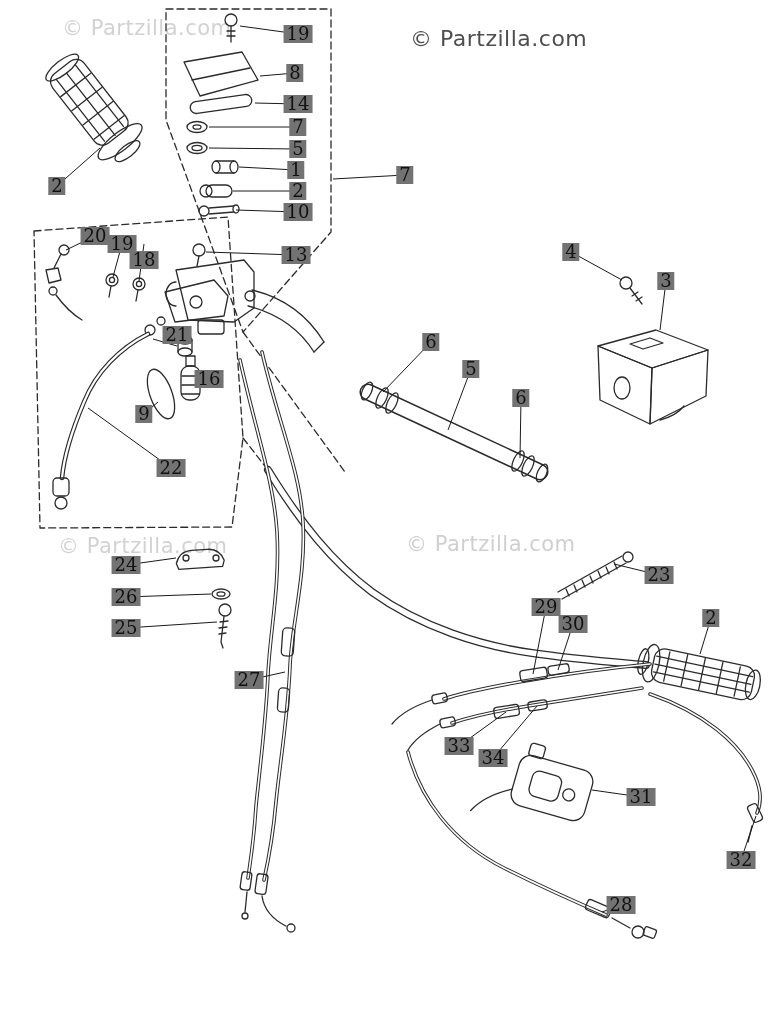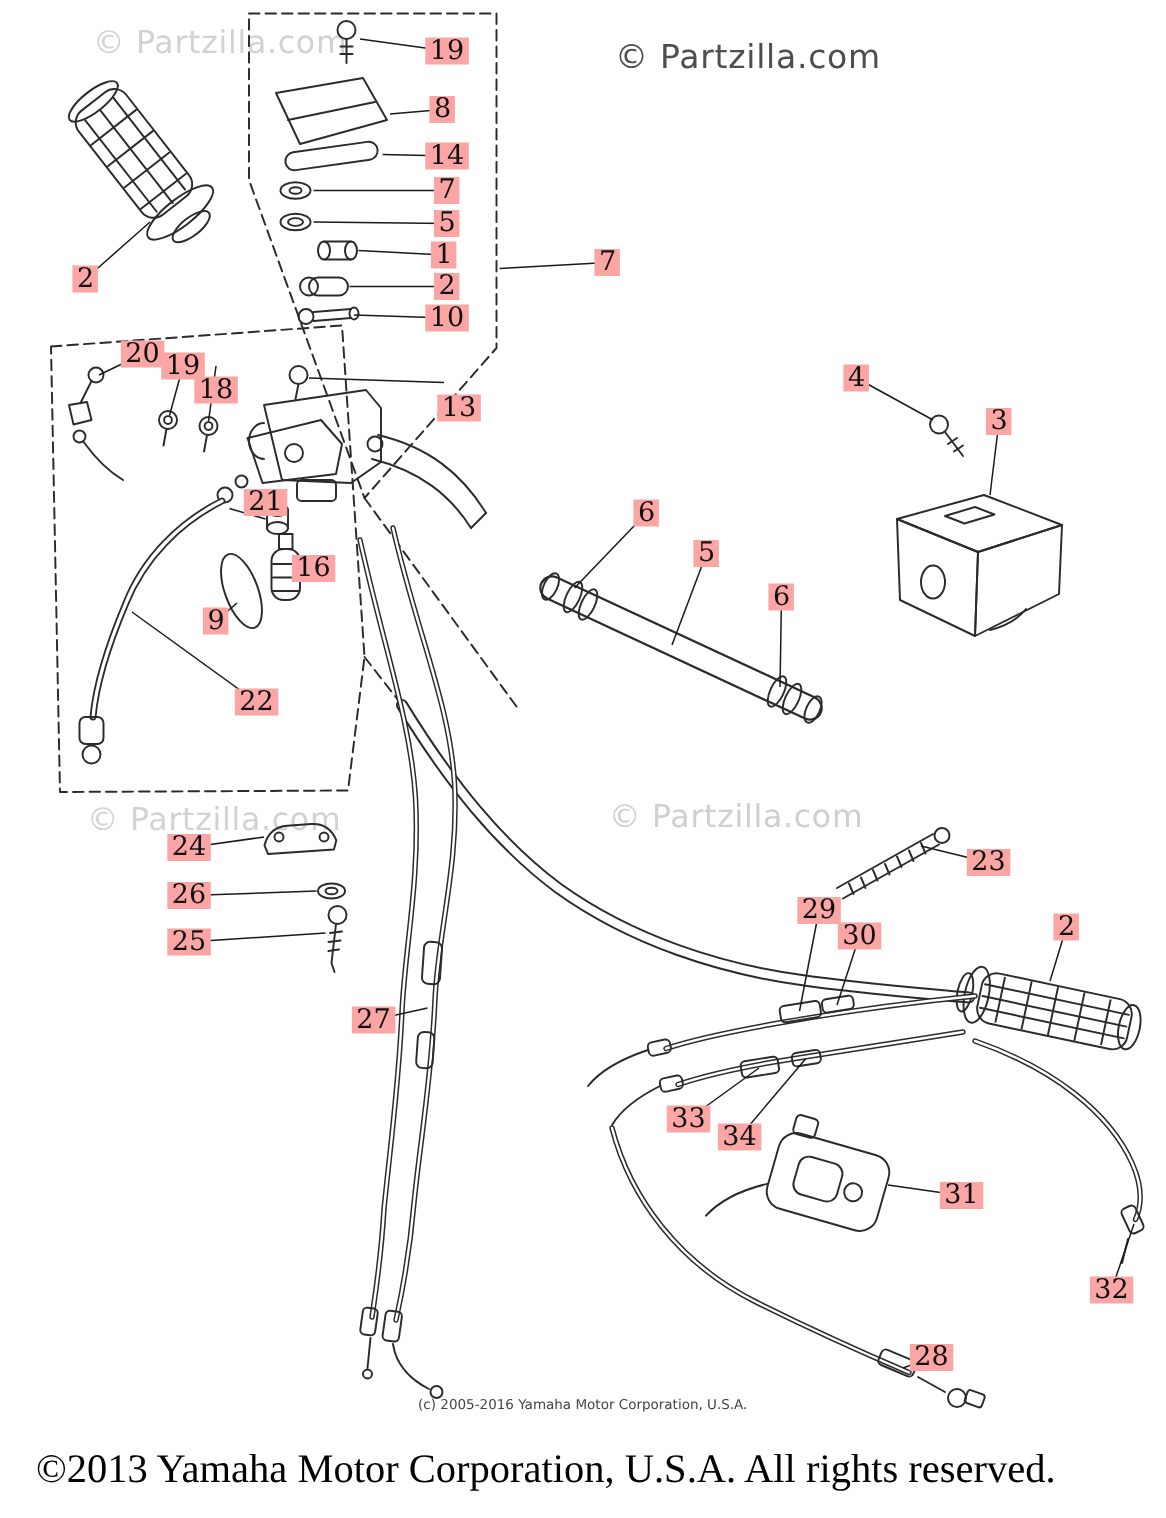--- a/index.html
+++ b/index.html
@@ -2,21 +2,21 @@
 <html><head>
 <meta charset="utf-8">
 <style>
   html,body{margin:0;padding:0;background:#ffffff;}
   #stage{position:relative;width:777px;height:1012px;background:#ffffff;overflow:hidden;
          font-family:"DejaVu Sans",sans-serif;}
   #wm-layer{position:absolute;inset:0;z-index:0;border-radius:27px;}
   .wm{position:absolute;white-space:nowrap;letter-spacing:.5px;font-family:"DejaVu Sans",sans-serif;}
   #diagram-svg{position:absolute;left:0;top:0;z-index:1;}
   #callout-layer{position:absolute;inset:0;z-index:3;pointer-events:none;}
-  .callout{position:absolute;transform:translate(-50%,-50%);background:#fca5a5;padding:0 3px;
+  .callout{position:absolute;transform:translate(-50%,-50%);background:#737373;padding:0 3px;
            font-family:"DejaVu Serif",serif;font-size:18px;color:#111;line-height:1;}
   .footer-small{position:absolute;left:0;top:932px;width:100%;text-align:center;
                 font-size:9px;color:#444;z-index:4;}
   .footer-large{position:absolute;left:24px;top:964px;font-family:"Liberation Serif","DejaVu Serif",serif;
                 font-size:27px;color:#000;white-space:nowrap;z-index:4;}
 </style>
 </head>
 <body>
 
 <div id="stage">
@@ -327,21 +327,21 @@
   <div id="callout-layer">
       <div class="callout" style="left: 298px; top: 34px;">19</div>
       <div class="callout" style="left: 295px; top: 73px;">8</div>
       <div class="callout" style="left: 298px; top: 104px;">14</div>
       <div class="callout" style="left: 298px; top: 127px;">7</div>
       <div class="callout" style="left: 298px; top: 149px;">5</div>
       <div class="callout" style="left: 296px; top: 170px;">1</div>
       <div class="callout" style="left: 298px; top: 191px;">2</div>
       <div class="callout" style="left: 298px; top: 212px;">10</div>
       <div class="callout" style="left: 405px; top: 175px;">7</div>
-      <div class="callout" style="left: 296px; top: 272px; margin-left: 10px;">13</div>
+      <div class="callout" style="left: 296px; top: 255px;">13</div>
       <div class="callout" style="left: 57px; top: 186px;">2</div>
       <div class="callout" style="left: 95px; top: 236px;">20</div>
       <div class="callout" style="left: 122px; top: 244px;">19</div>
       <div class="callout" style="left: 144px; top: 260px;">18</div>
       <div class="callout" style="left: 153px; top: 335px; margin-left: 24px;">21</div>
       <div class="callout" style="left: 209px; top: 379px;">16</div>
       <div class="callout" style="left: 144px; top: 414px;">9</div>
       <div class="callout" style="left: 171px; top: 468px;">22</div>
       <div class="callout" style="left: 571px; top: 252px;">4</div>
       <div class="callout" style="left: 666px; top: 281px;">3</div>
@@ -356,15 +356,13 @@
       <div class="callout" style="left: 573px; top: 624px;">30</div>
       <div class="callout" style="left: 711px; top: 618px;">2</div>
       <div class="callout" style="left: 249px; top: 680px;">27</div>
       <div class="callout" style="left: 459px; top: 746px;">33</div>
       <div class="callout" style="left: 493px; top: 758px;">34</div>
       <div class="callout" style="left: 641px; top: 797px;">31</div>
       <div class="callout" style="left: 741px; top: 860px;">32</div>
       <div class="callout" style="left: 621px; top: 905px;">28</div>
     </div>
 
-  <div class="footer-small">(c) 2005-2016 Yamaha Motor Corporation, U.S.A.</div>
-  <div class="footer-large">©2013 Yamaha Motor Corporation, U.S.A. All rights reserved.</div>
 </div>
 
 </body></html>

